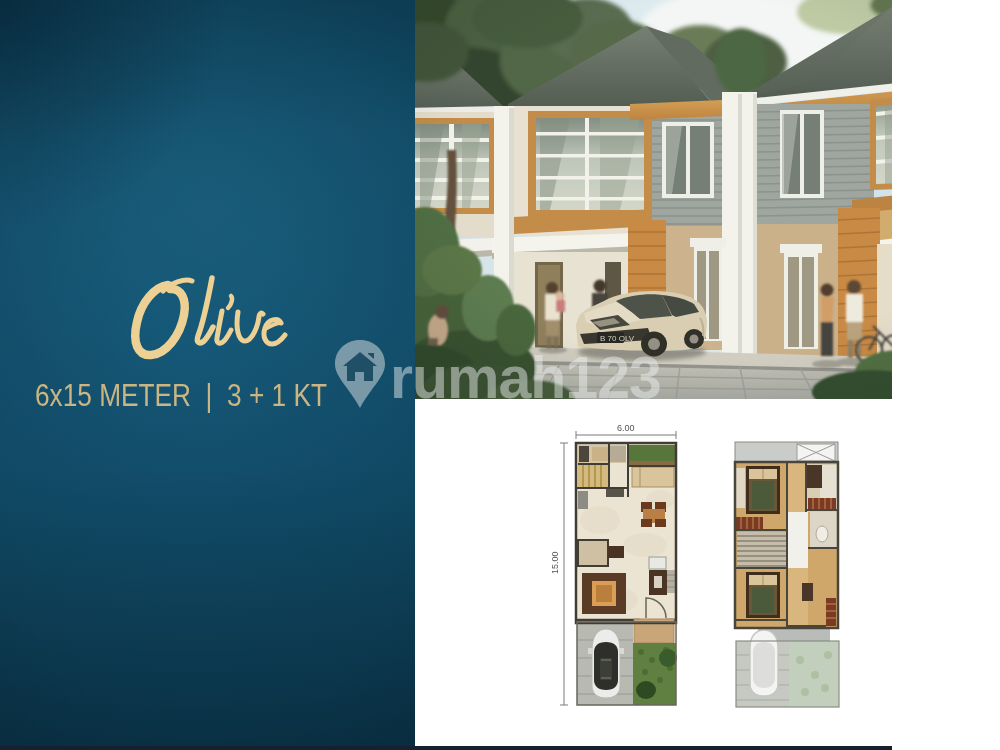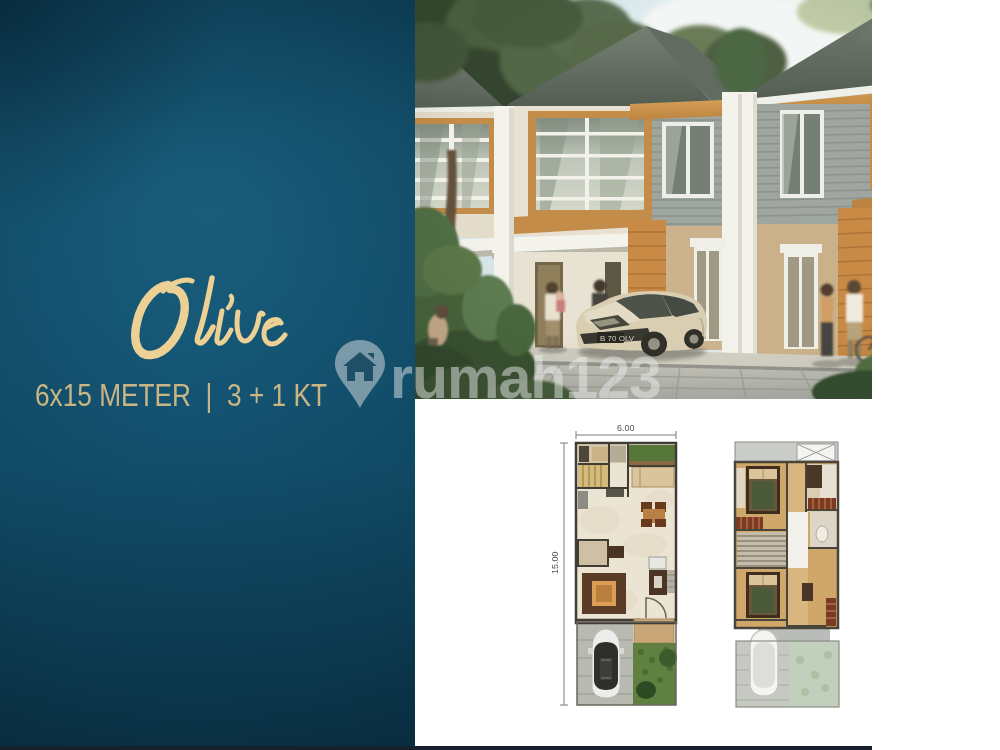--- a/index.html
+++ b/index.html
@@ -1,17 +1,17 @@
 <!DOCTYPE html>
 <html><head>
 <meta charset="utf-8">
 <style>
   html,body{margin:0;padding:0;}
   body{width:1000px;height:750px;overflow:hidden;background:#ffffff;font-family:"Liberation Sans",sans-serif;}
-  .canvas{position:absolute;left:0;top:0;width:872px;height:750px;overflow:hidden;}
+  .canvas{position:absolute;left:0;top:0;width:872px;height:750px;overflow:hidden;padding-left:20px;}
   .teal{position:absolute;left:0;top:0;width:415px;height:750px;
     background:
       radial-gradient(ellipse 330px 280px at 50% 28%, rgba(38,118,148,.45) 0%, rgba(38,118,148,0) 100%),
       radial-gradient(ellipse 520px 520px at 46% 44%, #15587a 0%, #124f6b 50%, #0d4059 100%),
       #0f4a64;
   }
   .vignette{position:absolute;left:0;top:0;width:415px;height:750px;
     background:
       radial-gradient(ellipse 320px 320px at 0% 0%, rgba(4,24,38,.45) 0%, rgba(4,24,38,0) 72%),
       radial-gradient(ellipse 600px 700px at 50% 40%, rgba(0,0,0,0) 55%, rgba(5,30,45,.5) 100%),

